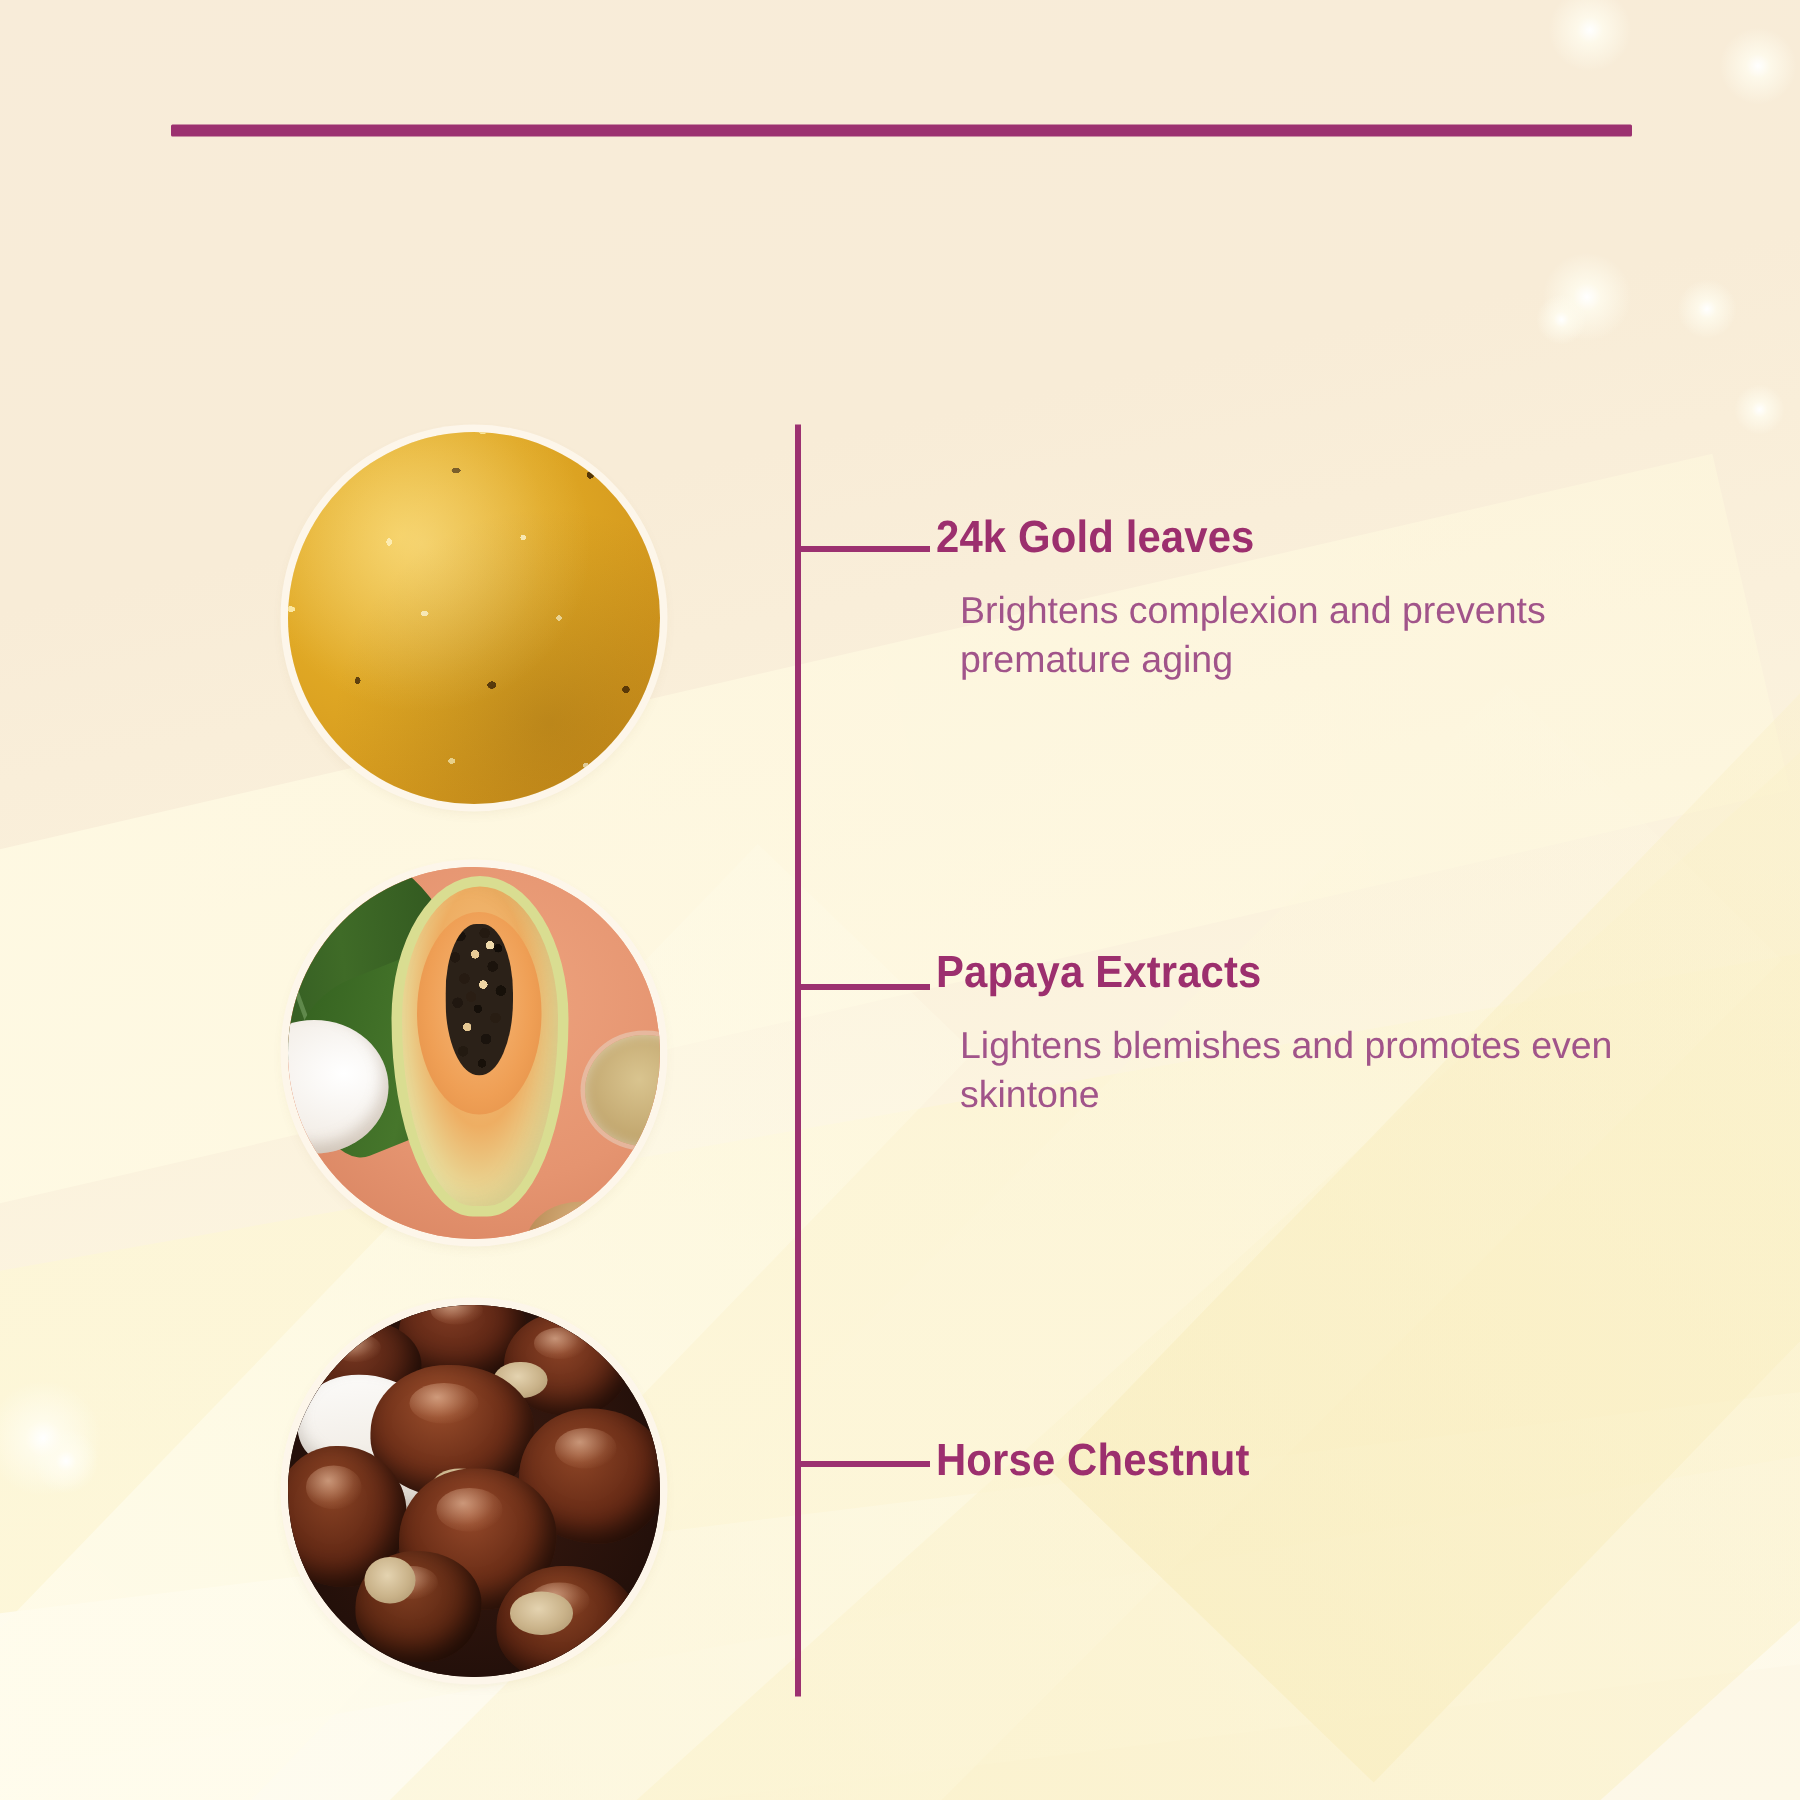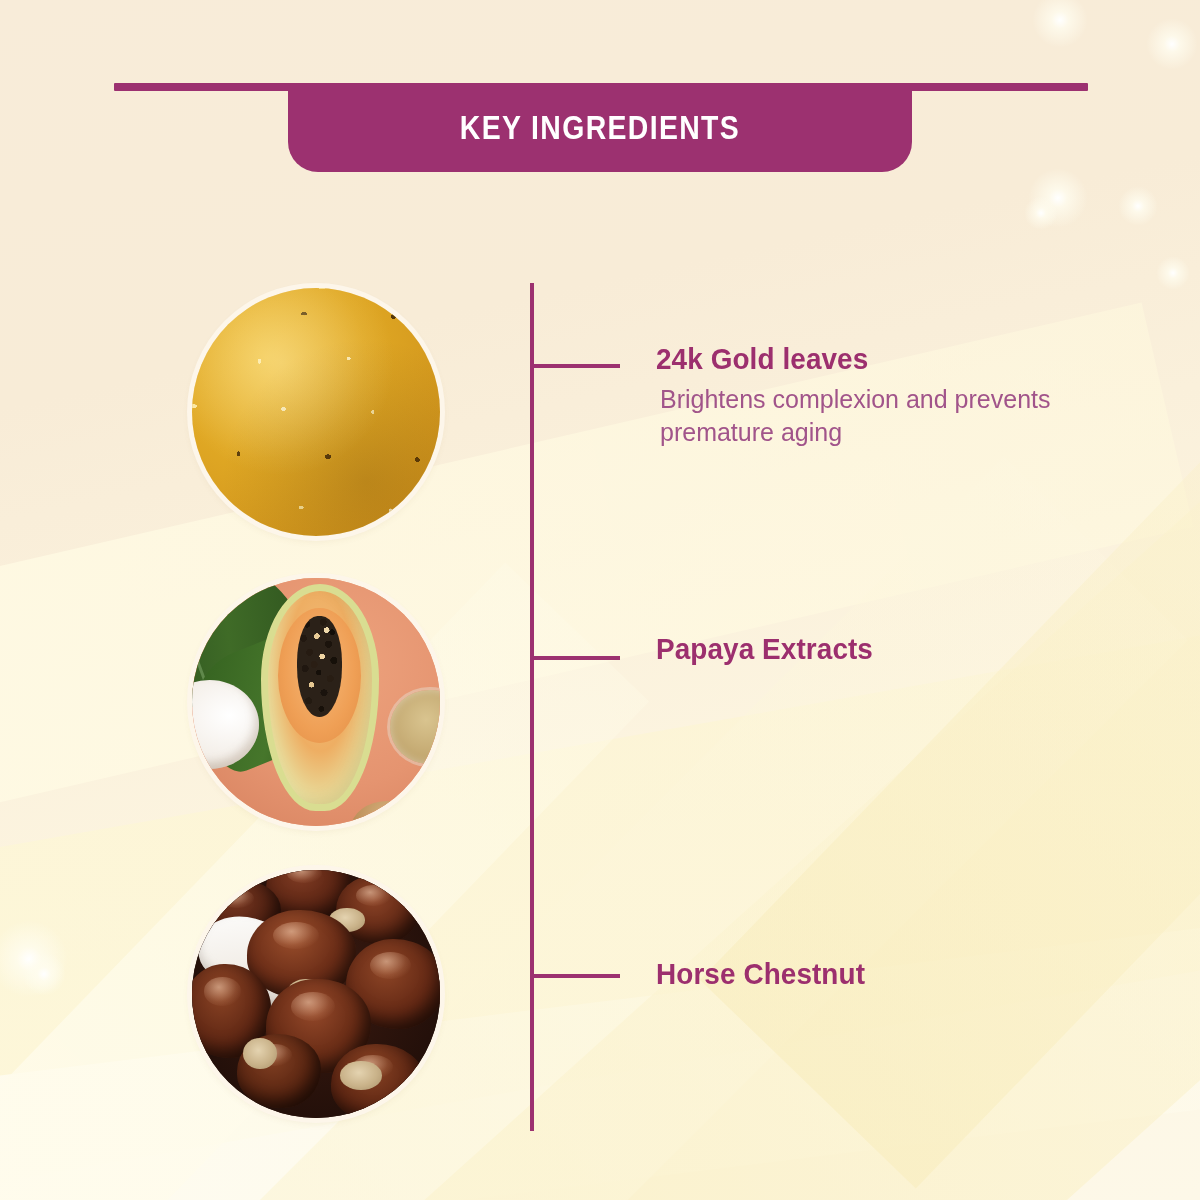--- a/index.html
+++ b/index.html
@@ -145,39 +145,39 @@
     border-radius: 50%;
     overflow: hidden;
     box-shadow: 0 0 0 5px #fdf6ea, 0 3px 10px rgba(140,110,60,.16);
   }
   .photo .inner {
     position: absolute;
     inset: 0;
   }
   .text-block {
     position: absolute;
-    left: 656px;
+    left: 624px;
     width: 470px;
   }
   .ing-title {
     color: #9c2f6e;
     font-size: 30px;
     font-weight: bold;
     letter-spacing: .1px;
     transform: scaleX(.93);
     transform-origin: left center;
     margin: 0 0 8px 0;
     line-height: 1.05;
     white-space: nowrap;
   }
   .ing-desc {
     color: #a1548a;
     font-size: 25px;
     line-height: 33px;
-    margin: 4px;
+    margin: 16px;
     font-weight: normal;
   }
 
   
 
   
   .gold-base {
     background:
       radial-gradient(ellipse at 30% 28%, #f2c64a 0%, #e0a824 40%, #c98b18 100%);
   }
@@ -417,23 +417,20 @@
     <div class="sparkle" style="left:1146px;top:18px;width:52px;height:52px;"></div>
     <div class="sparkle" style="left:1028px;top:168px;width:60px;height:60px;"></div>
     <div class="sparkle" style="left:1024px;top:196px;width:34px;height:34px;"></div>
     <div class="sparkle" style="left:1118px;top:186px;width:40px;height:40px;"></div>
     <div class="sparkle" style="left:1156px;top:256px;width:34px;height:34px;"></div>
     <div class="sparkle" style="left:-10px;top:920px;width:78px;height:78px;"></div>
     <div class="sparkle" style="left:22px;top:952px;width:44px;height:44px;"></div>
   </div>
 
   <div class="rule"></div>
-  <div class="banner">
-    <div class="banner-title">KEY INGREDIENTS</div>
-  </div>
 
   <div class="spine"></div>
   <div class="branch" style="top:364px;"></div>
   <div class="branch" style="top:656px;"></div>
   <div class="branch" style="top:974px;"></div>
 
   <div class="row" style="top:288px;">
     <div class="photo gold-base" style="top:0;">
       <div class="inner">
         <div class="gold-flakes"></div>
@@ -457,20 +454,21 @@
         <div class="pap-bowl"></div>
         <div class="pap-bowl2"></div>
         <div class="pap-fruit">
           <div class="pap-flesh"></div>
           <div class="pap-seeds"></div>
         </div>
       </div>
     </div>
     <div class="text-block" style="top:55px;">
       <div class="ing-title">Papaya Extracts</div>
+      <div class="ing-desc">Lightens blemishes and promotes even skintone</div>
     </div>
   </div>
 
   <div class="row" style="top:870px;">
     <div class="photo nut-base" style="top:0;">
       <div class="inner">
         <div class="nut-bg"></div>
 
         <div class="nut" style="left:30%;top:-6%;width:34%;height:26%;background:radial-gradient(ellipse at 40% 32%,#7e3a22 0%,#5a2413 55%,#35140a 100%);">
           <div class="gloss"></div>

